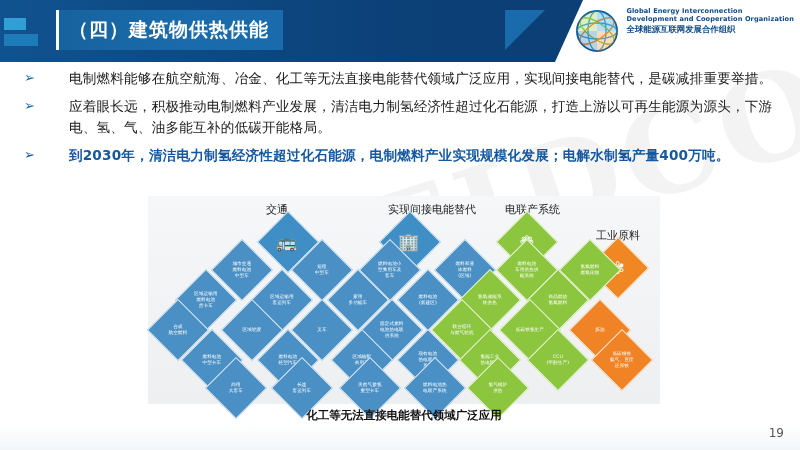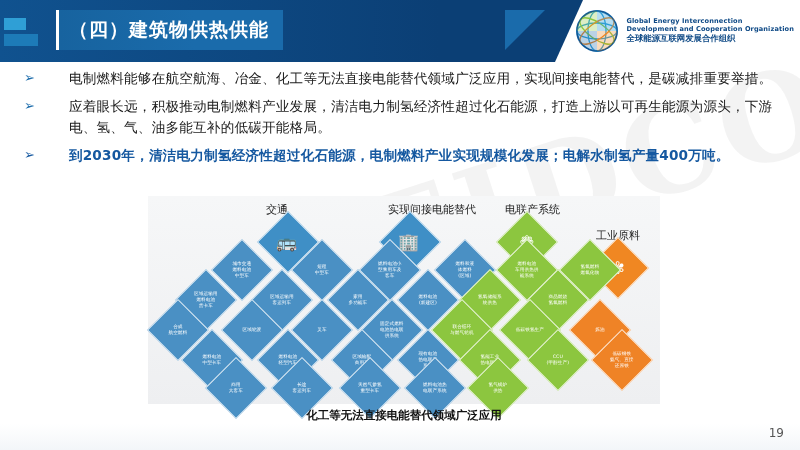--- a/index.html
+++ b/index.html
@@ -73,21 +73,21 @@
     font-size: 19px;
     font-weight: bold;
     letter-spacing: 1px;
     white-space: nowrap;
   }
   
   .logo-wrap {
     position: absolute;
     right: 6px; top: 8px;
     display: flex;
-    align-items: center;
+    align-items: flex-start;
     gap: 7px;
   }
   .globe {
     width: 46px; height: 46px;
     position: relative;
   }
   .logo-text {
     line-height: 1.18;
   }
   .logo-en {

